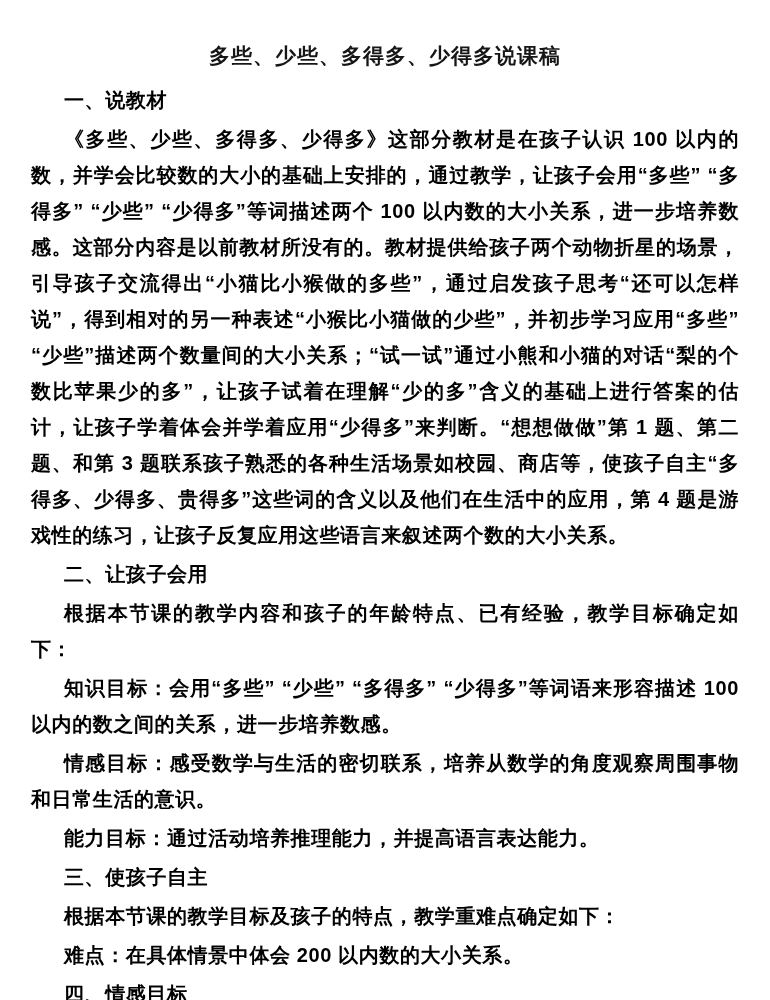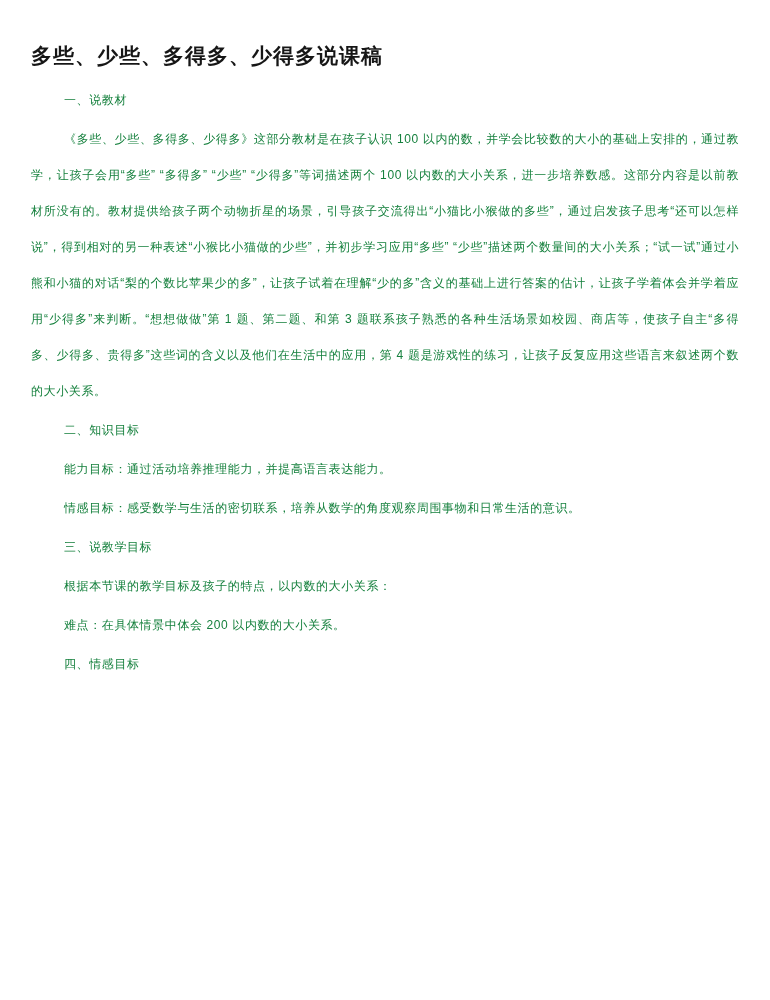--- a/index.html
+++ b/index.html
@@ -14,49 +14,53 @@
     box-sizing: border-box;
     background: #ffffff;
     padding: 40px 31px 20px 31px;
     font-family: "Liberation Sans", "DejaVu Sans", sans-serif;
     color: #1e1e1e;
     overflow: hidden;
   }
   .doc-title {
     font-size: 21px;
     font-weight: 700;
+    text-align: center;
     line-height: 32px;
     margin: 0 0 10px 0;
     letter-spacing: 1px;
     color: #161616;
   }
   .doc-body {
     width: 100%;
   }
   .para {
-    font-size: 12px;
+    font-size: 20px;
     line-height: 36px;
     margin: 0 0 3px 0;
     text-align: justify;
     text-align-last: left;
     text-indent: 33px;
     letter-spacing: 0.6px;
     word-break: break-all;
-    color: #15803d;
+    color: #000000;
+    font-weight: bold;
   }
 </style>
 </head>
 <body>
 
 <div class="page">
   <h1 class="doc-title">多些、少些、多得多、少得多说课稿</h1>
   <div class="doc-body">
       <p class="para">一、说教材</p>
       <p class="para">《多些、少些、多得多、少得多》这部分教材是在孩子认识 100 以内的数，并学会比较数的大小的基础上安排的，通过教学，让孩子会用“多些” “多得多” “少些” “少得多”等词描述两个 100 以内数的大小关系，进一步培养数感。这部分内容是以前教材所没有的。教材提供给孩子两个动物折星的场景，引导孩子交流得出“小猫比小猴做的多些”，通过启发孩子思考“还可以怎样说”，得到相对的另一种表述“小猴比小猫做的少些”，并初步学习应用“多些” “少些”描述两个数量间的大小关系；“试一试”通过小熊和小猫的对话“梨的个数比苹果少的多”，让孩子试着在理解“少的多”含义的基础上进行答案的估计，让孩子学着体会并学着应用“少得多”来判断。“想想做做”第 1 题、第二题、和第 3 题联系孩子熟悉的各种生活场景如校园、商店等，使孩子自主“多得多、少得多、贵得多”这些词的含义以及他们在生活中的应用，第 4 题是游戏性的练习，让孩子反复应用这些语言来叙述两个数的大小关系。</p>
-      <p class="para">二、知识目标</p>
+      <p class="para">二、让孩子会用</p>
+      <p class="para">根据本节课的教学内容和孩子的年龄特点、已有经验，教学目标确定如下：</p>
+      <p class="para">知识目标：会用“多些” “少些” “多得多” “少得多”等词语来形容描述 100 以内的数之间的关系，进一步培养数感。</p>
+      <p class="para">情感目标：感受数学与生活的密切联系，培养从数学的角度观察周围事物和日常生活的意识。</p>
       <p class="para">能力目标：通过活动培养推理能力，并提高语言表达能力。</p>
-      <p class="para">情感目标：感受数学与生活的密切联系，培养从数学的角度观察周围事物和日常生活的意识。</p>
-      <p class="para">三、说教学目标</p>
-      <p class="para">根据本节课的教学目标及孩子的特点，以内数的大小关系：</p>
+      <p class="para">三、使孩子自主</p>
+      <p class="para">根据本节课的教学目标及孩子的特点，教学重难点确定如下：</p>
       <p class="para">难点：在具体情景中体会 200 以内数的大小关系。</p>
       <p class="para">四、情感目标</p>
     </div>
 </div>
 
 </body></html>

